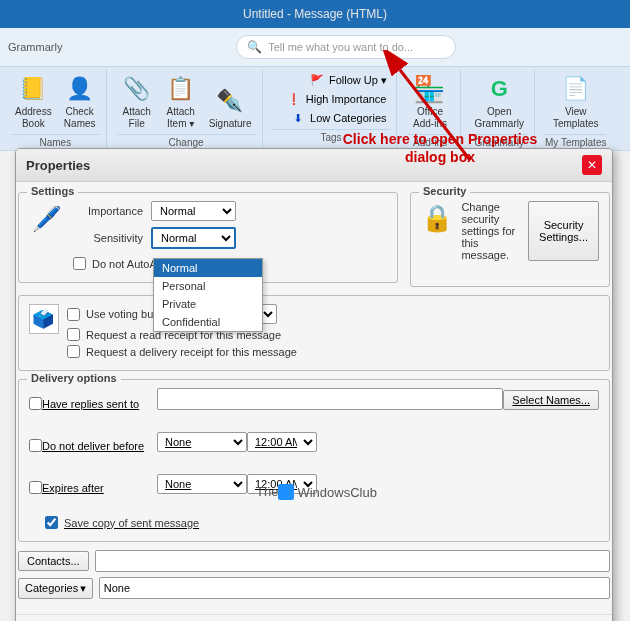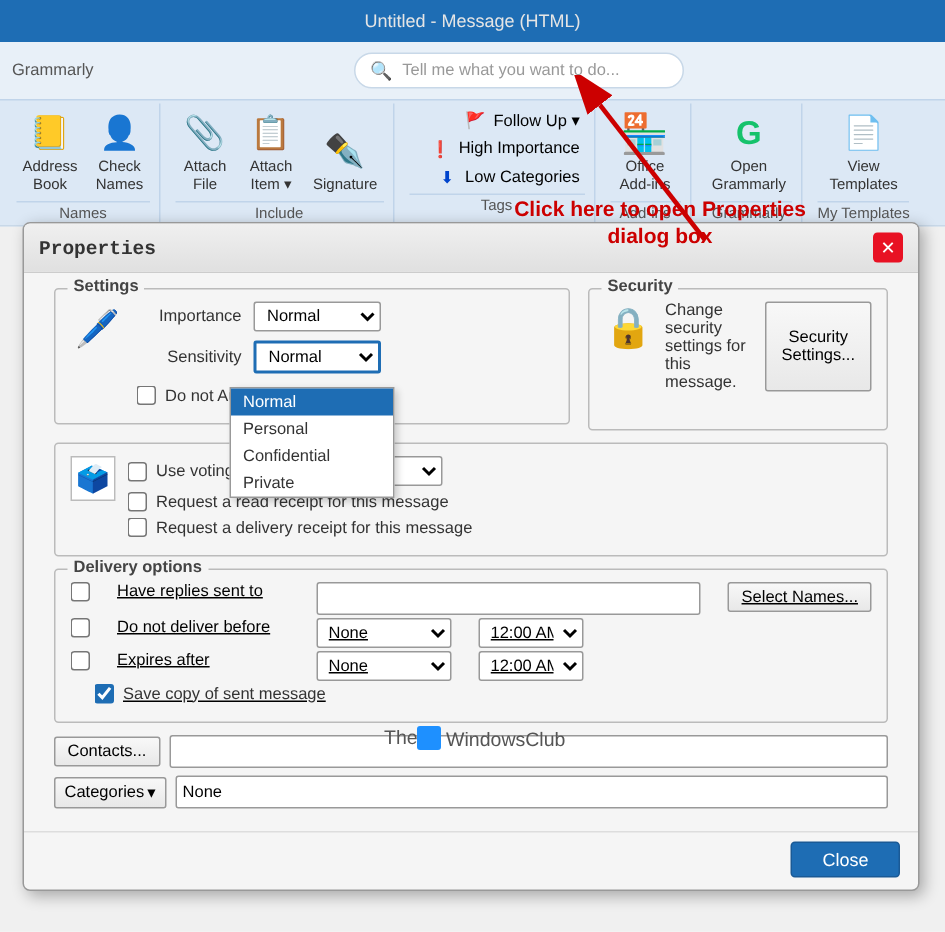--- a/index.html
+++ b/index.html
@@ -151,39 +151,38 @@
       align-items: center;
       justify-content: space-between;
       border-bottom: 1px solid #ccc;
       border-radius: 4px 4px 0 0;
     }
 
     .dialog-title {
       font-size: 13px;
       font-weight: 600;
       color: #333;
-      font-family: Liberation Mono, monospace;
     }
 
     .close-btn {
       width: 20px;
       height: 20px;
       background: #e81123;
       color: white;
       border: none;
       border-radius: 3px;
       cursor: pointer;
       display: flex;
       align-items: center;
       justify-content: center;
       font-size: 12px;
     }
 
     .dialog-body {
-      padding: 10px 20px;
+      padding: 10px 2px;
     }
 
     .section-box {
       border: 1px solid #bbb;
       border-radius: 3px;
       padding: 8px 10px;
       margin-bottom: 8px;
       position: relative;
     }
 
@@ -272,23 +271,23 @@
       border: 1px solid #bbb;
       border-radius: 3px;
       padding: 8px 10px;
       margin-bottom: 8px;
       position: relative;
       text-decoration: underline;
     }
 
     .delivery-row {
       display: flex;
-      align-items: flex-start;
-      gap: 18px;
-      margin-bottom: 2px;
+      align-items: flex-end;
+      gap: 0;
+      margin-bottom: 22px;
     }
 
     .delivery-input {
       flex: 1;
       padding: 2px 4px;
       border: 1px solid #999;
       border-radius: 2px;
       font-size: 11px;
       background: white;
       height: 22px;
@@ -464,21 +463,21 @@
         </div>
         <div class="ribbon-item">
           <div class="icon">📋</div>
           <div class="label">Attach<br>Item ▾</div>
         </div>
         <div class="ribbon-item">
           <div class="icon">✒️</div>
           <div class="label">Signature</div>
         </div>
       </div>
-      <div class="ribbon-group-label">Include</div>
+      <div class="ribbon-group-label">Change</div>
     </div>
 
     <div class="ribbon-group tags-group">
       <div class="ribbon-group-items" style="flex-direction: column; gap:1px; width:100%;">
         <div class="tag-item">
           <span class="small-icon" style="color:#c00;">🚩</span>
           <span>Follow Up ▾</span>
         </div>
         <div class="tag-item">
           <span class="small-icon" style="color:#c00;">❗</span>
@@ -662,15 +661,15 @@
   </div>
 
   <div class="dialog-footer">
     <button class="close-dialog-btn">Close</button>
   </div>
 </div>
 
 <div class="dropdown-menu">
   <div class="dropdown-item selected">Normal</div>
   <div class="dropdown-item">Personal</div>
+  <div class="dropdown-item">Private</div>
   <div class="dropdown-item">Confidential</div>
-  <div class="dropdown-item">Private</div>
 </div>
 
 </body></html>

